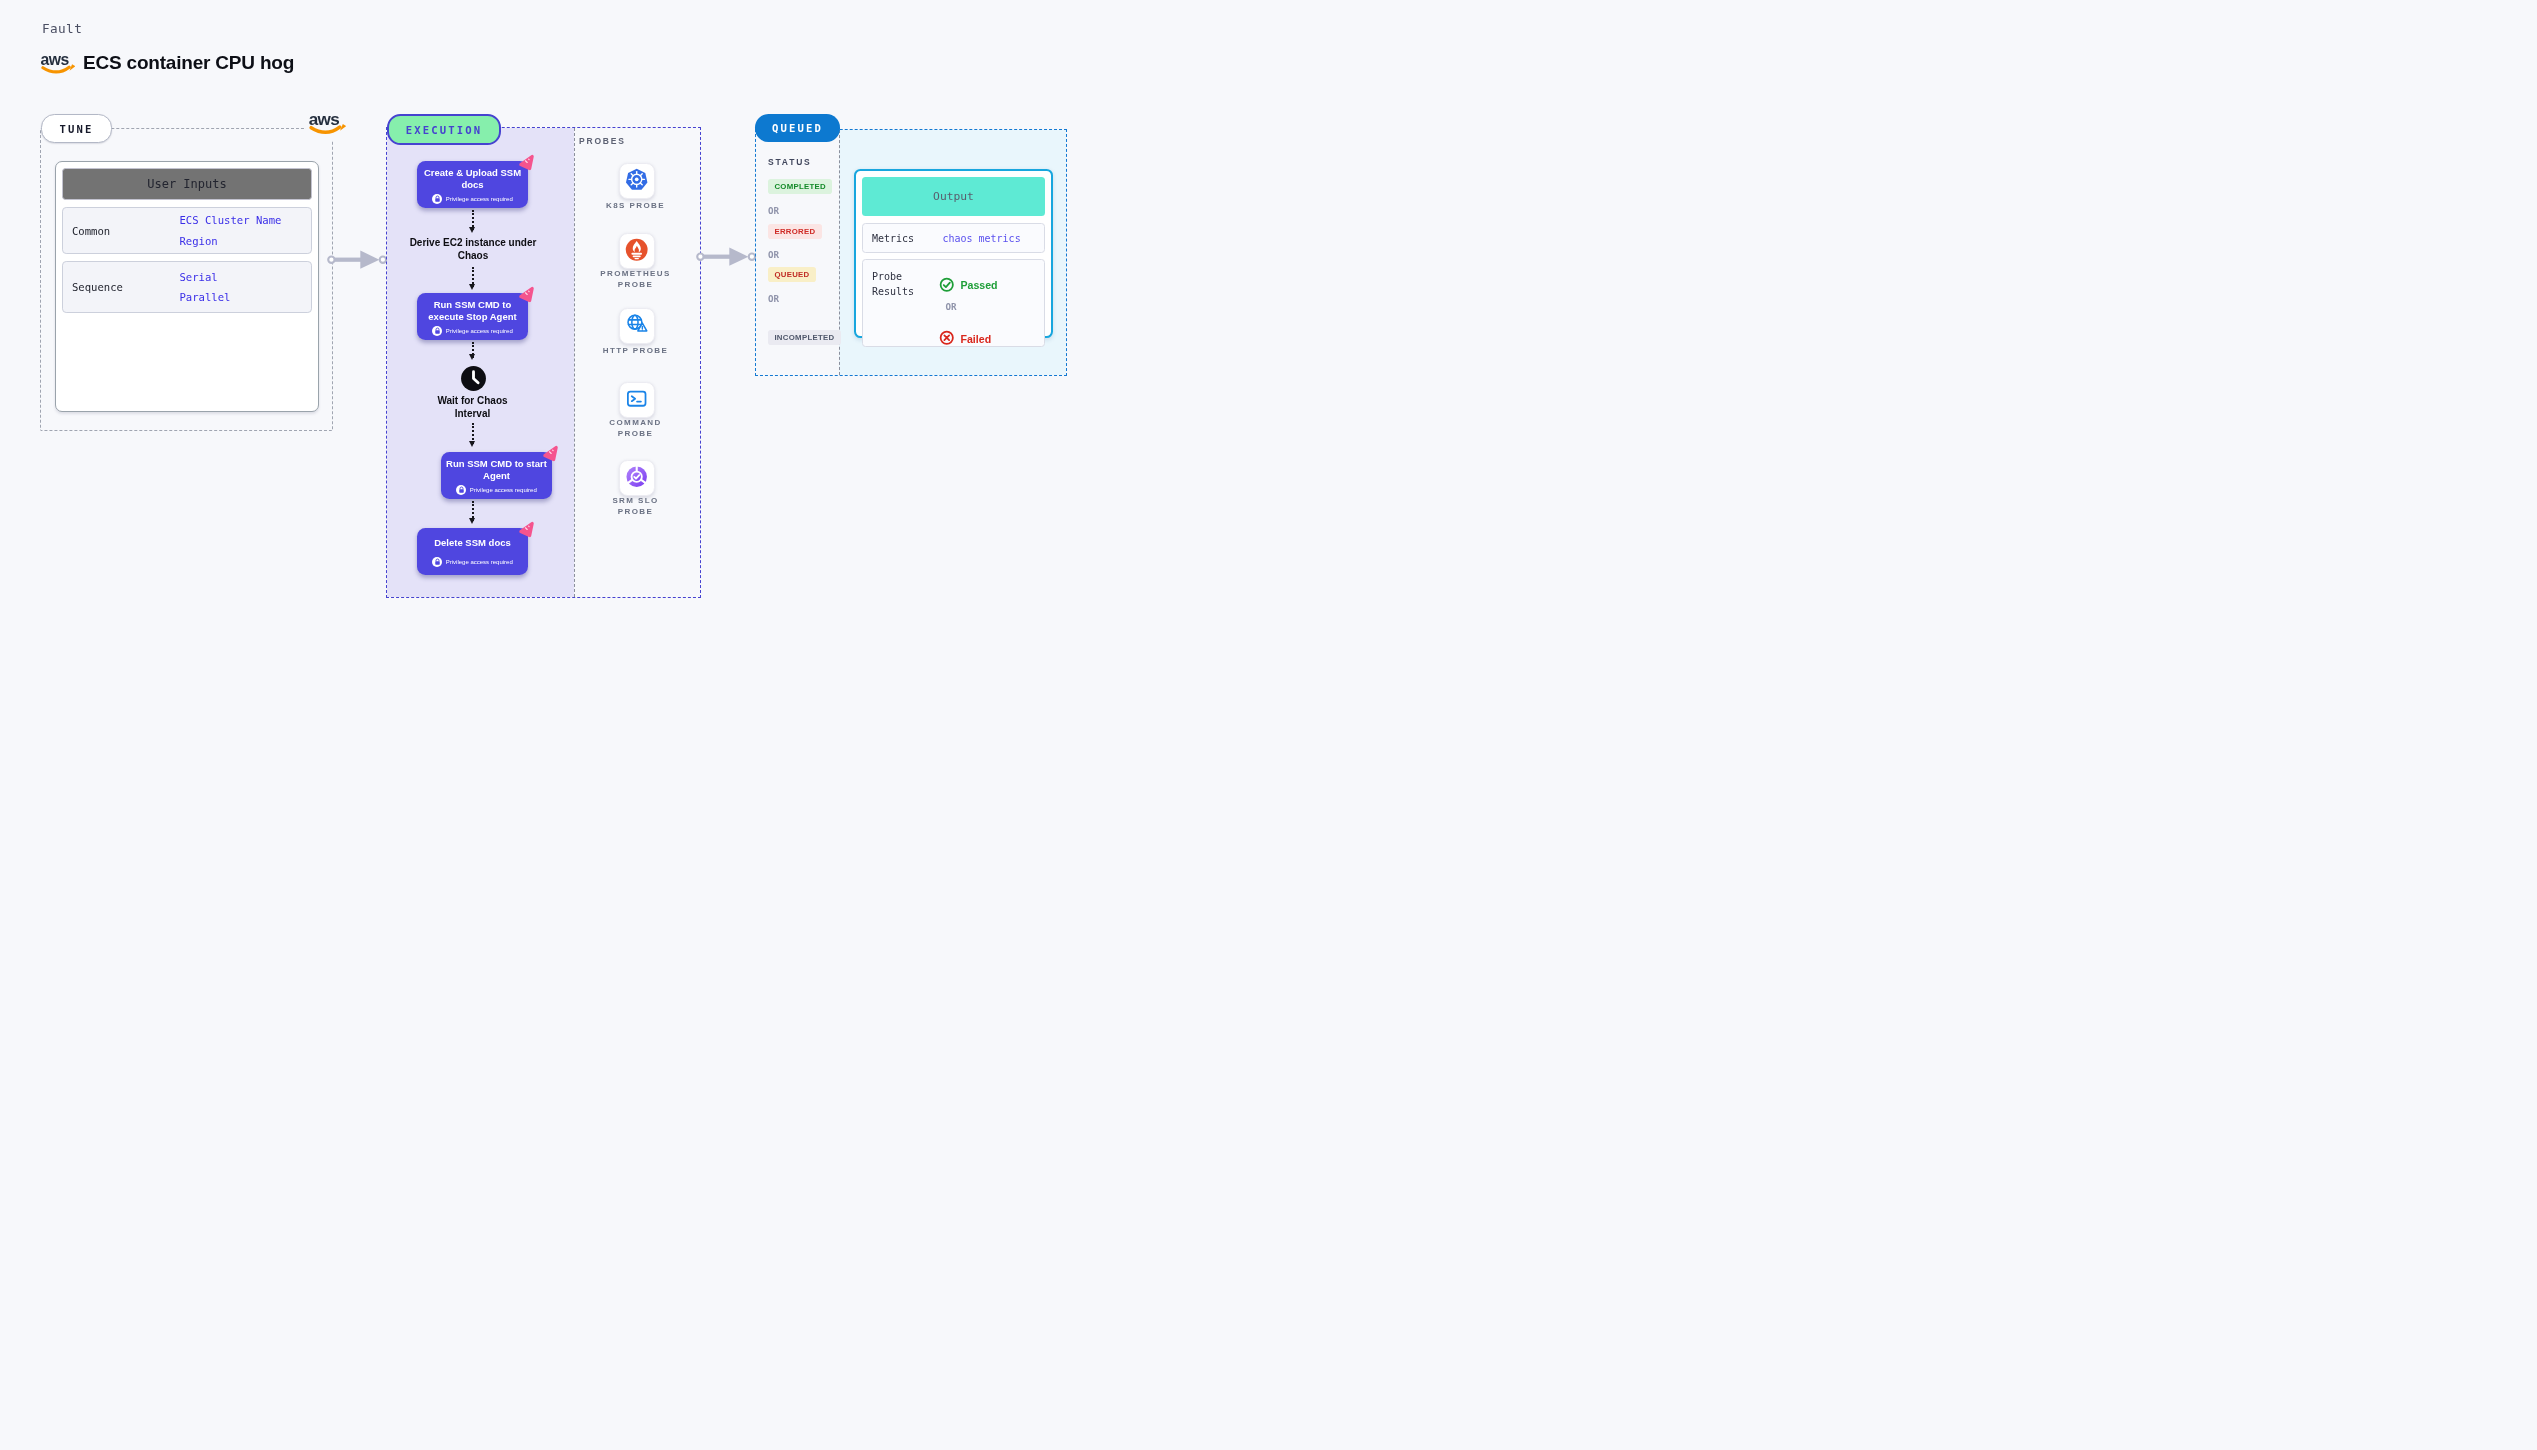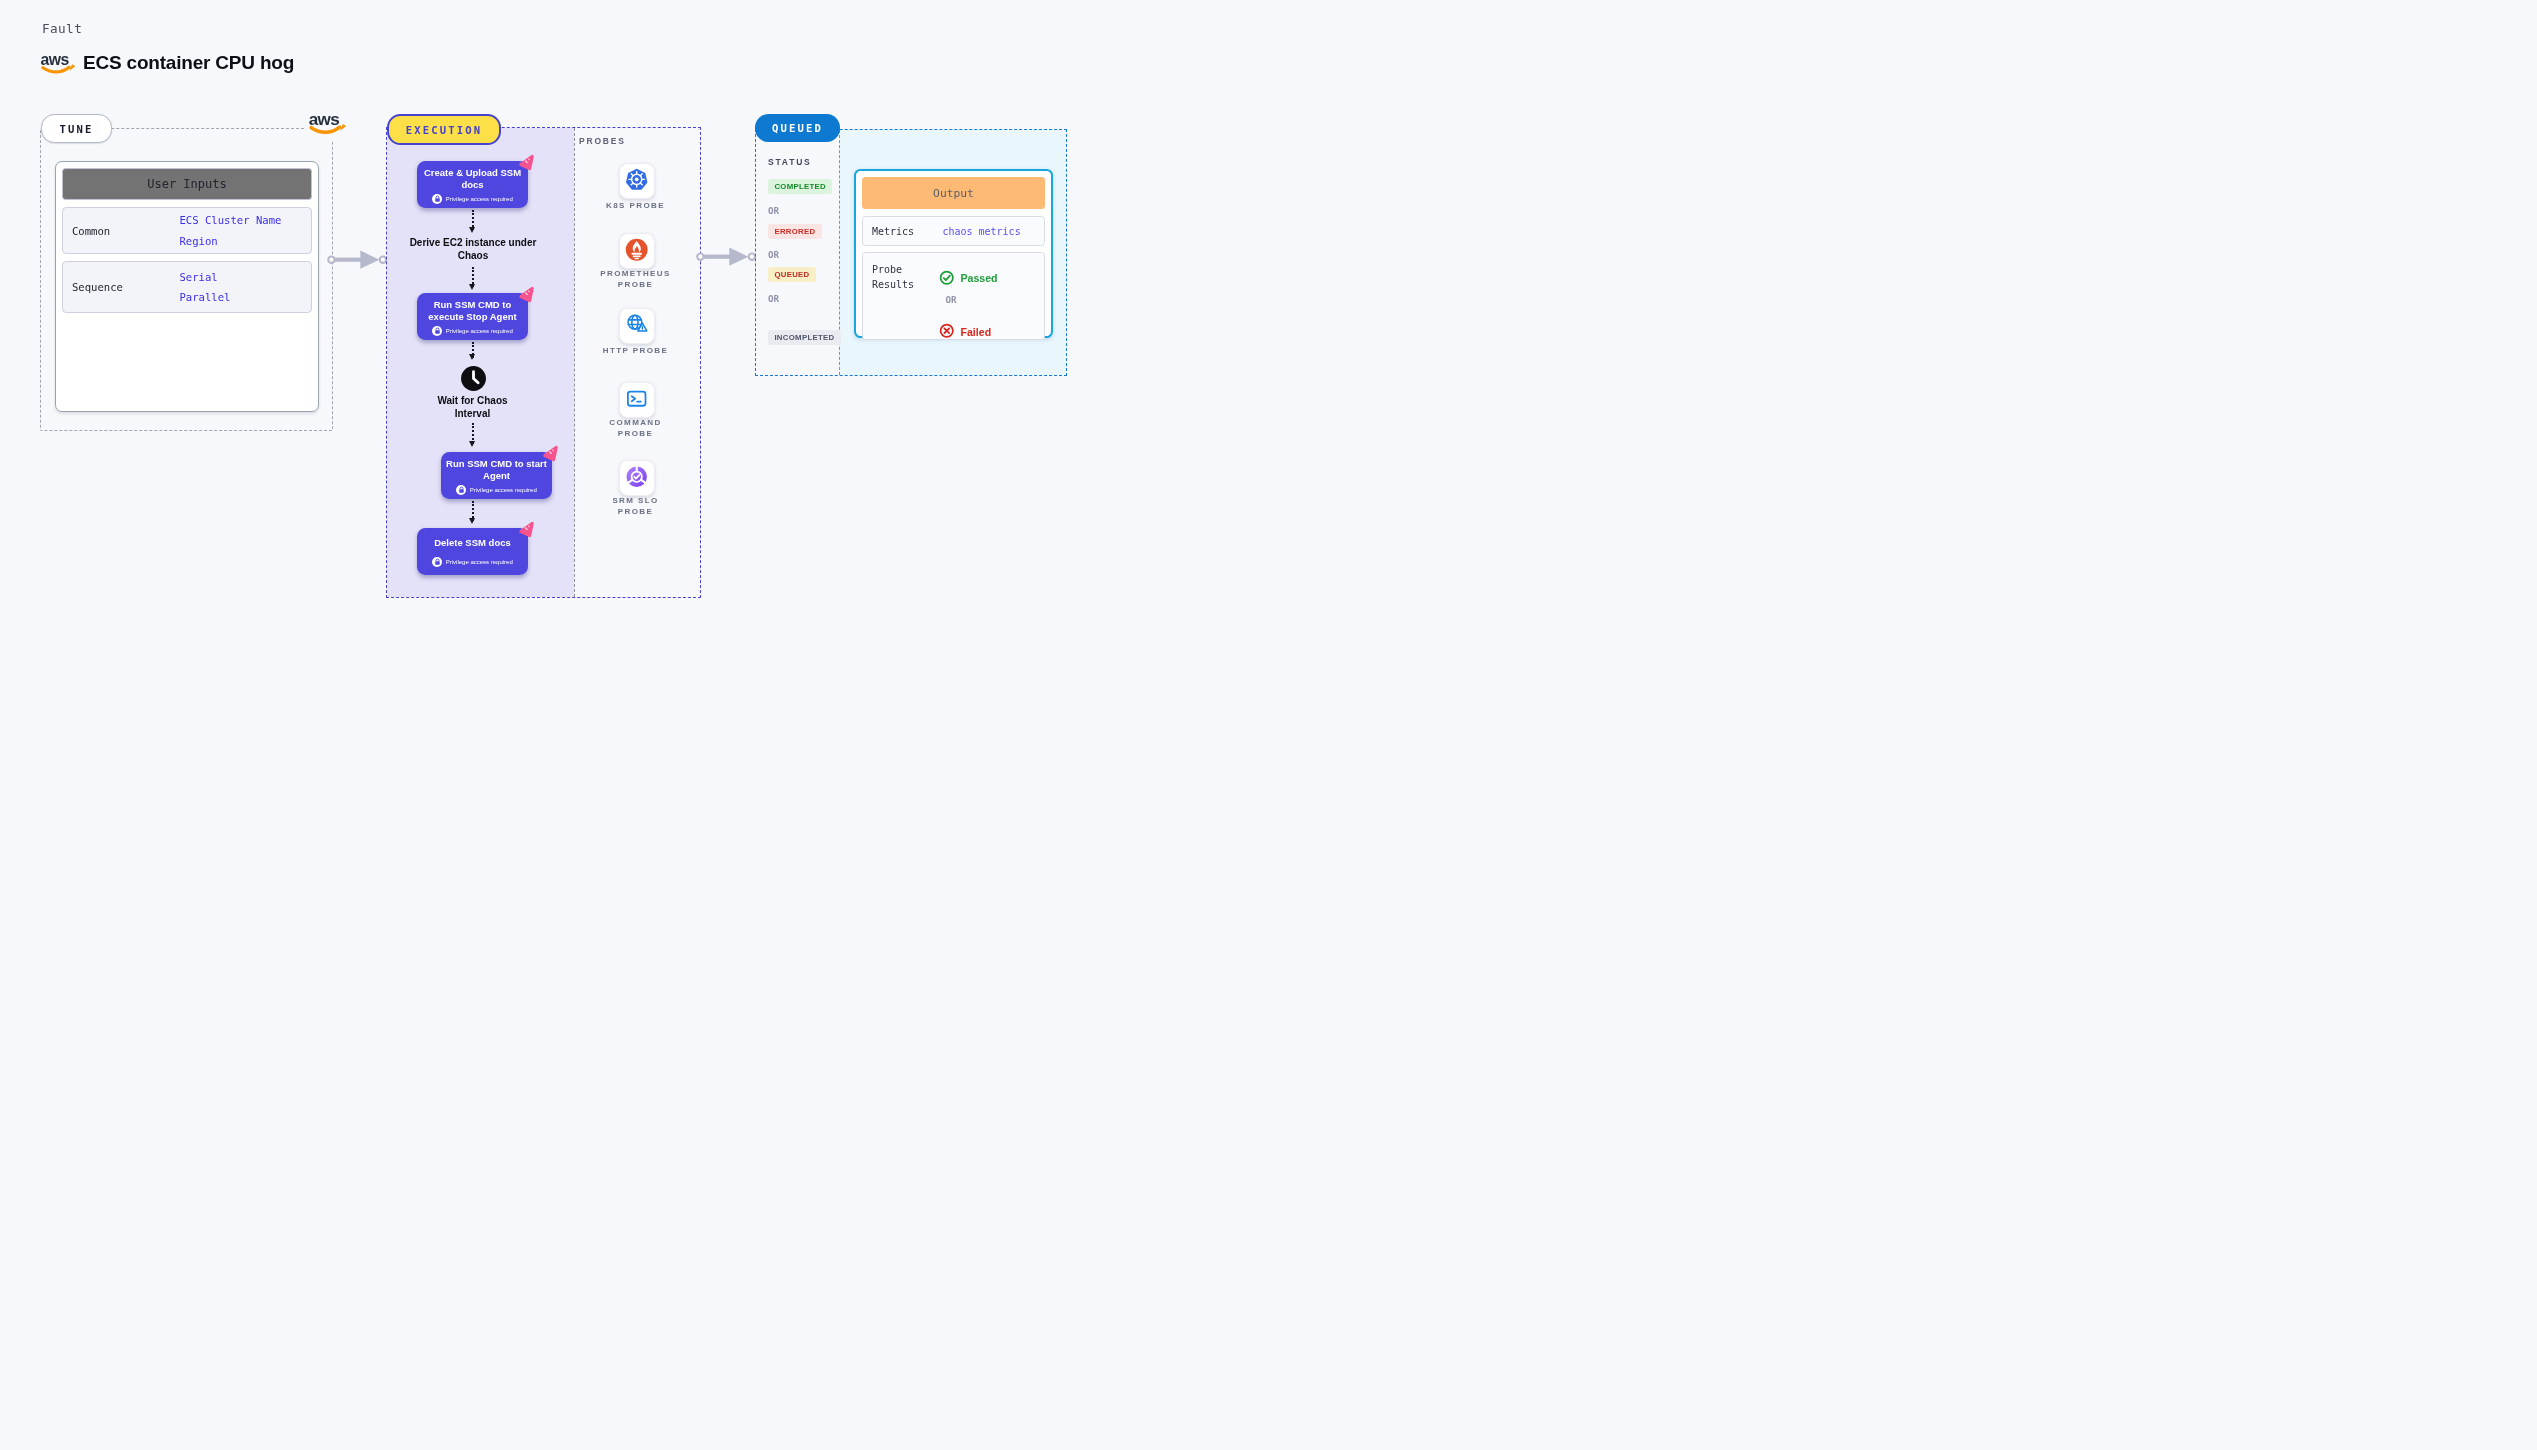--- a/index.html
+++ b/index.html
@@ -14,21 +14,21 @@
   .tune-box{border:1.4px dashed #a0a5b1;border-radius:1.4px;}
   .exec-box{border:1.4px dashed #4643d0;}
   .exec-panel{background:#e4e2f8;}
   .vdivider{border-left:1.4px dashed #8b8f9c;}
   .result-box{border:1.4px dashed #1379d2;}
   .result-panel{background:#e9f6fc;}
 
   .pill{display:flex;align-items:center;justify-content:center;border-radius:13.4px;
         font:700 10.6px "DejaVu Sans Mono",monospace;letter-spacing:2.1px;z-index:5;}
   .pill-tune{background:#fff;border:1.4px solid #b3b8c6;color:#16192a;box-shadow:0 0.7px 1.4px rgba(30,30,60,.15);}
-  .pill-exec{background:#fde047;border:2.1px solid #4643d0;color:#4541cf;align-items:center;}
+  .pill-exec{background:#86efac;border:2.1px solid #4643d0;color:#4541cf;align-items:center;}
   .pill-result{background:#0d79d0;color:#fff;border:none;}
 
   
   .ui-card{background:#fff;border:1.4px solid #9aa3ab;border-radius:7px;padding:6.4px;box-sizing:border-box;
            box-shadow:0 1.4px 2.8px rgba(40,40,80,.12);}
   .ui-head{height:30px;background:#737373;border:0.7px solid #c2c2cf;border-radius:3.5px;display:flex;align-items:center;
            justify-content:center;font:12px "DejaVu Sans Mono",monospace;color:#22242f;}
   .ui-row{position:relative;margin-top:7px;background:#f3f4f9;border:0.7px solid #ccd0dc;border-radius:4.2px;box-sizing:border-box;}
   .ui-label{position:absolute;left:8.5px;font:10.6px "DejaVu Sans Mono",monospace;color:#1d1f2a;line-height:17px;width:99px;}
   .ui-vals{position:absolute;left:116px;top:0;bottom:0;display:flex;flex-direction:column;justify-content:center;}
@@ -57,21 +57,21 @@
   .status-heading{font:700 8.5px "Liberation Sans",sans-serif;letter-spacing:1.8px;color:#42485e;}
   .badge{position:absolute;display:inline-block;border-radius:2.8px;padding:2.8px 6.4px;font:700 7.8px "Liberation Sans",sans-serif;letter-spacing:0.3px;}
   .badge-completed{background:#dcf3de;color:#138a28;}
   .badge-errored{background:#fbe5e4;color:#cf2b26;}
   .badge-queued{background:#f9efc7;color:#bf2b24;}
   .badge-incompleted{background:#eaeaf1;color:#4f576b;}
   .orlabel{position:absolute;font:600 9.2px "DejaVu Sans Mono",monospace;color:#9094ab;}
 
   .output-card{position:absolute;background:#fff;border:2.1px solid #18a6de;border-radius:6.4px;box-sizing:border-box;
                padding:6.4px;box-shadow:0 1.4px 4.2px rgba(30,90,140,.15);}
-  .output-head{height:32px;background:#fdba74;border-radius:3.5px;display:flex;align-items:center;justify-content:center;
+  .output-head{height:39px;background:#5eead4;border-radius:3.5px;display:flex;align-items:center;justify-content:center;
                font:11.3px "DejaVu Sans Mono",monospace;color:#595e6e;}
   .output-row{position:relative;margin-top:6.4px;background:#fafbfe;border:0.7px solid #d9dce6;border-radius:3.5px;box-sizing:border-box;}
   .metrics-label{position:absolute;left:8.5px;top:50%;transform:translateY(-50%);font:10px "DejaVu Sans Mono",monospace;color:#2e3140;}
   .metrics-value{position:absolute;left:79px;top:50%;transform:translateY(-50%);font:10px "DejaVu Sans Mono",monospace;color:#5a50ee;}
   .pr-label{position:absolute;left:8.5px;top:8.5px;font:10px/15.5px "DejaVu Sans Mono",monospace;color:#2e3140;width:64px;}
   .resline{position:absolute;display:flex;align-items:center;gap:5.6px;margin-top:8px;}
   .passed-text{font:700 10.6px "Liberation Sans",sans-serif;color:#1e9e38;}
   .failed-text{font:700 10.6px "Liberation Sans",sans-serif;color:#d9261c;}
 </style>
 </head>

